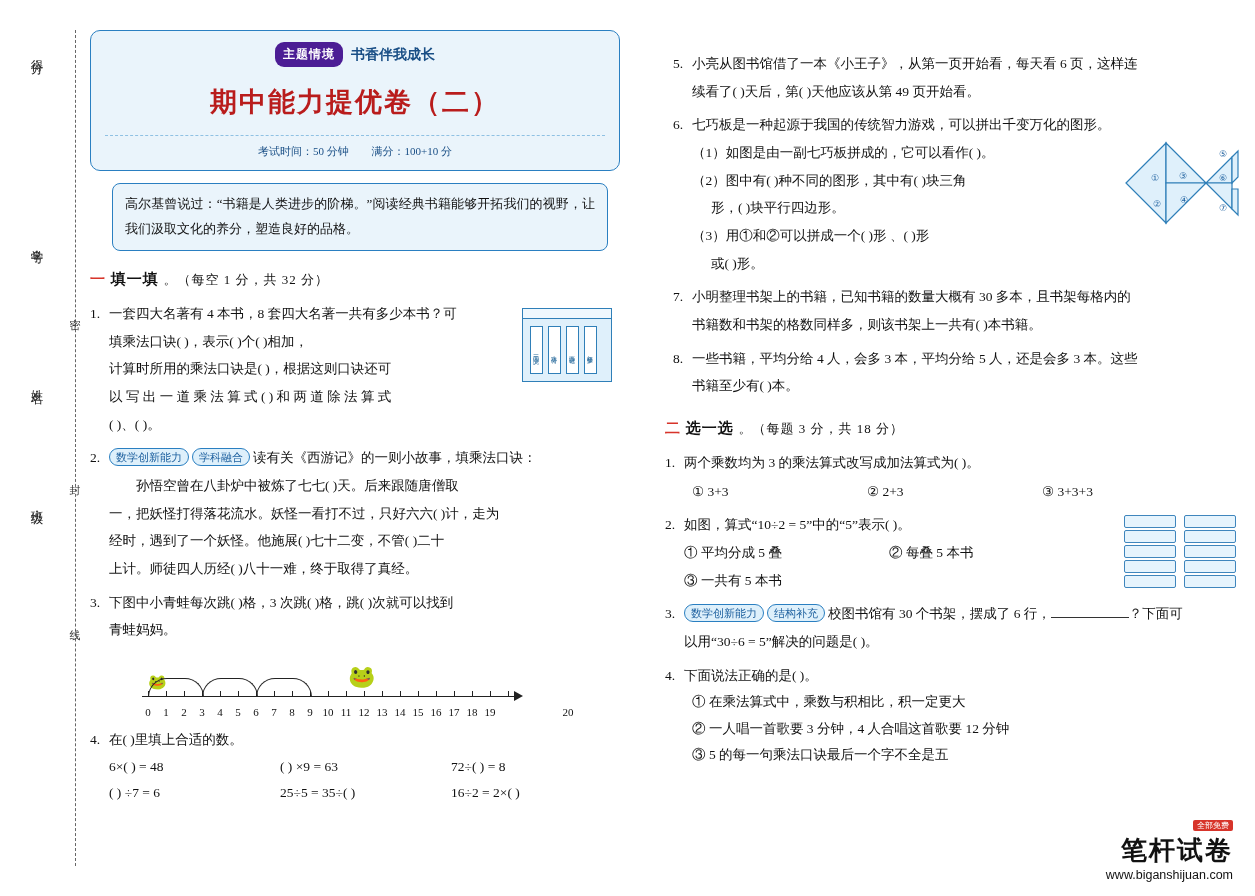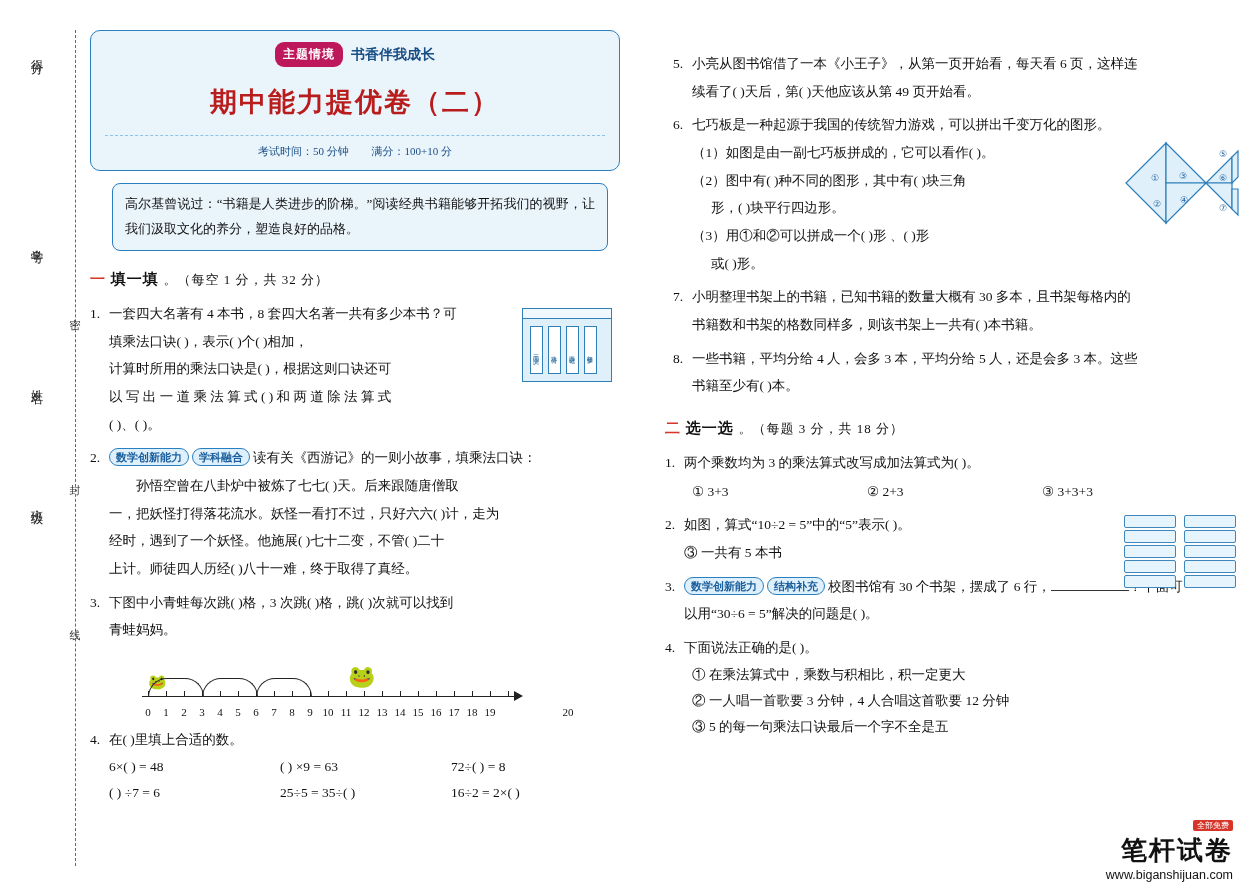--- a/index.html
+++ b/index.html
@@ -48,21 +48,21 @@
     background:#eaf4fb;
     padding:10px 14px 8px;
     width:500px;
     margin-left:8px;
   }
   .head-tag{
     display:flex;align-items:center;justify-content:center;gap:8px;
     font-size:14px;font-weight:bold;color:#1a4f86;
   }
   .tag-pill{
-    background:#be185d;color:#fff;border-radius:9px;
+    background:#4c1d95;color:#fff;border-radius:9px;
     font-size:12px;padding:1px 8px;letter-spacing:1px;font-weight:bold;
   }
   .head-title{
     text-align:center;font-size:27px;font-weight:bold;letter-spacing:2px;
     margin:8px 0 6px;color:#b91c1c;
   }
   .head-meta{
     text-align:center;font-size:11px;color:#1a4f86;
     border-top:1px dashed #8fc1e3;padding-top:5px;
   }
@@ -88,21 +88,21 @@
   .sec .pts{font-weight:normal;font-size:13px;}
 
   .q{margin:6px 0 0 8px;display:flex;font-size:13.5px;line-height:2.05;}
   .q .num{width:19px;flex:0 0 19px;}
   .q .body{flex:1;text-align:justify;}
   .ind{margin-left:19px;}
 
   .badge{
     display:inline-block;border:1px solid #2a7fc1;border-radius:9px;
     background:#def0fb;color:#1c5f9e;font-size:11px;padding:0 6px;
-    margin-right:3px;line-height:16px;vertical-align:1px;font-weight:bold;
+    margin-right:3px;line-height:16px;vertical-align:1px;font-weight:normal;
   }
   .ul{display:inline-block;border-bottom:1px solid #333;width:78px;height:13px;}
 
   .opts{display:flex;margin:2px 0 0 27px;font-size:13.5px;}
   .opts .o{width:175px;}
   .opts.w2 .o{width:205px;}
   .opt-line{margin:0 0 0 27px;font-size:13.5px;}
 
   
   .books{
@@ -391,20 +391,24 @@
     <div class="opts">
       <div class="o">① 3+3</div>
       <div class="o">② 2+3</div>
       <div class="o">③ 3+3+3</div>
     </div>
 
     <div class="q" style="margin-left:0;position:relative;">
       <div class="num">2.</div>
       <div class="body" style="width:420px;flex:0 0 420px;">
         <div>如图，算式“10÷2 = 5”中的“5”表示(        )。</div>
+        <div style="display:flex;">
+          <div style="width:205px;">① 平均分成 5 叠</div>
+          <div style="width:205px;">② 每叠 5 本书</div>
+        </div>
         <div>③ 一共有 5 本书</div>
       </div>
       <div class="piles" style="top:4px;right:-4px;">
         <div class="pile" style="left:0;">
           <div class="bar"></div>
             <div class="bar"></div>
           <div class="bar"></div>
             <div class="bar"></div>
           <div class="bar"></div>
         </div>

